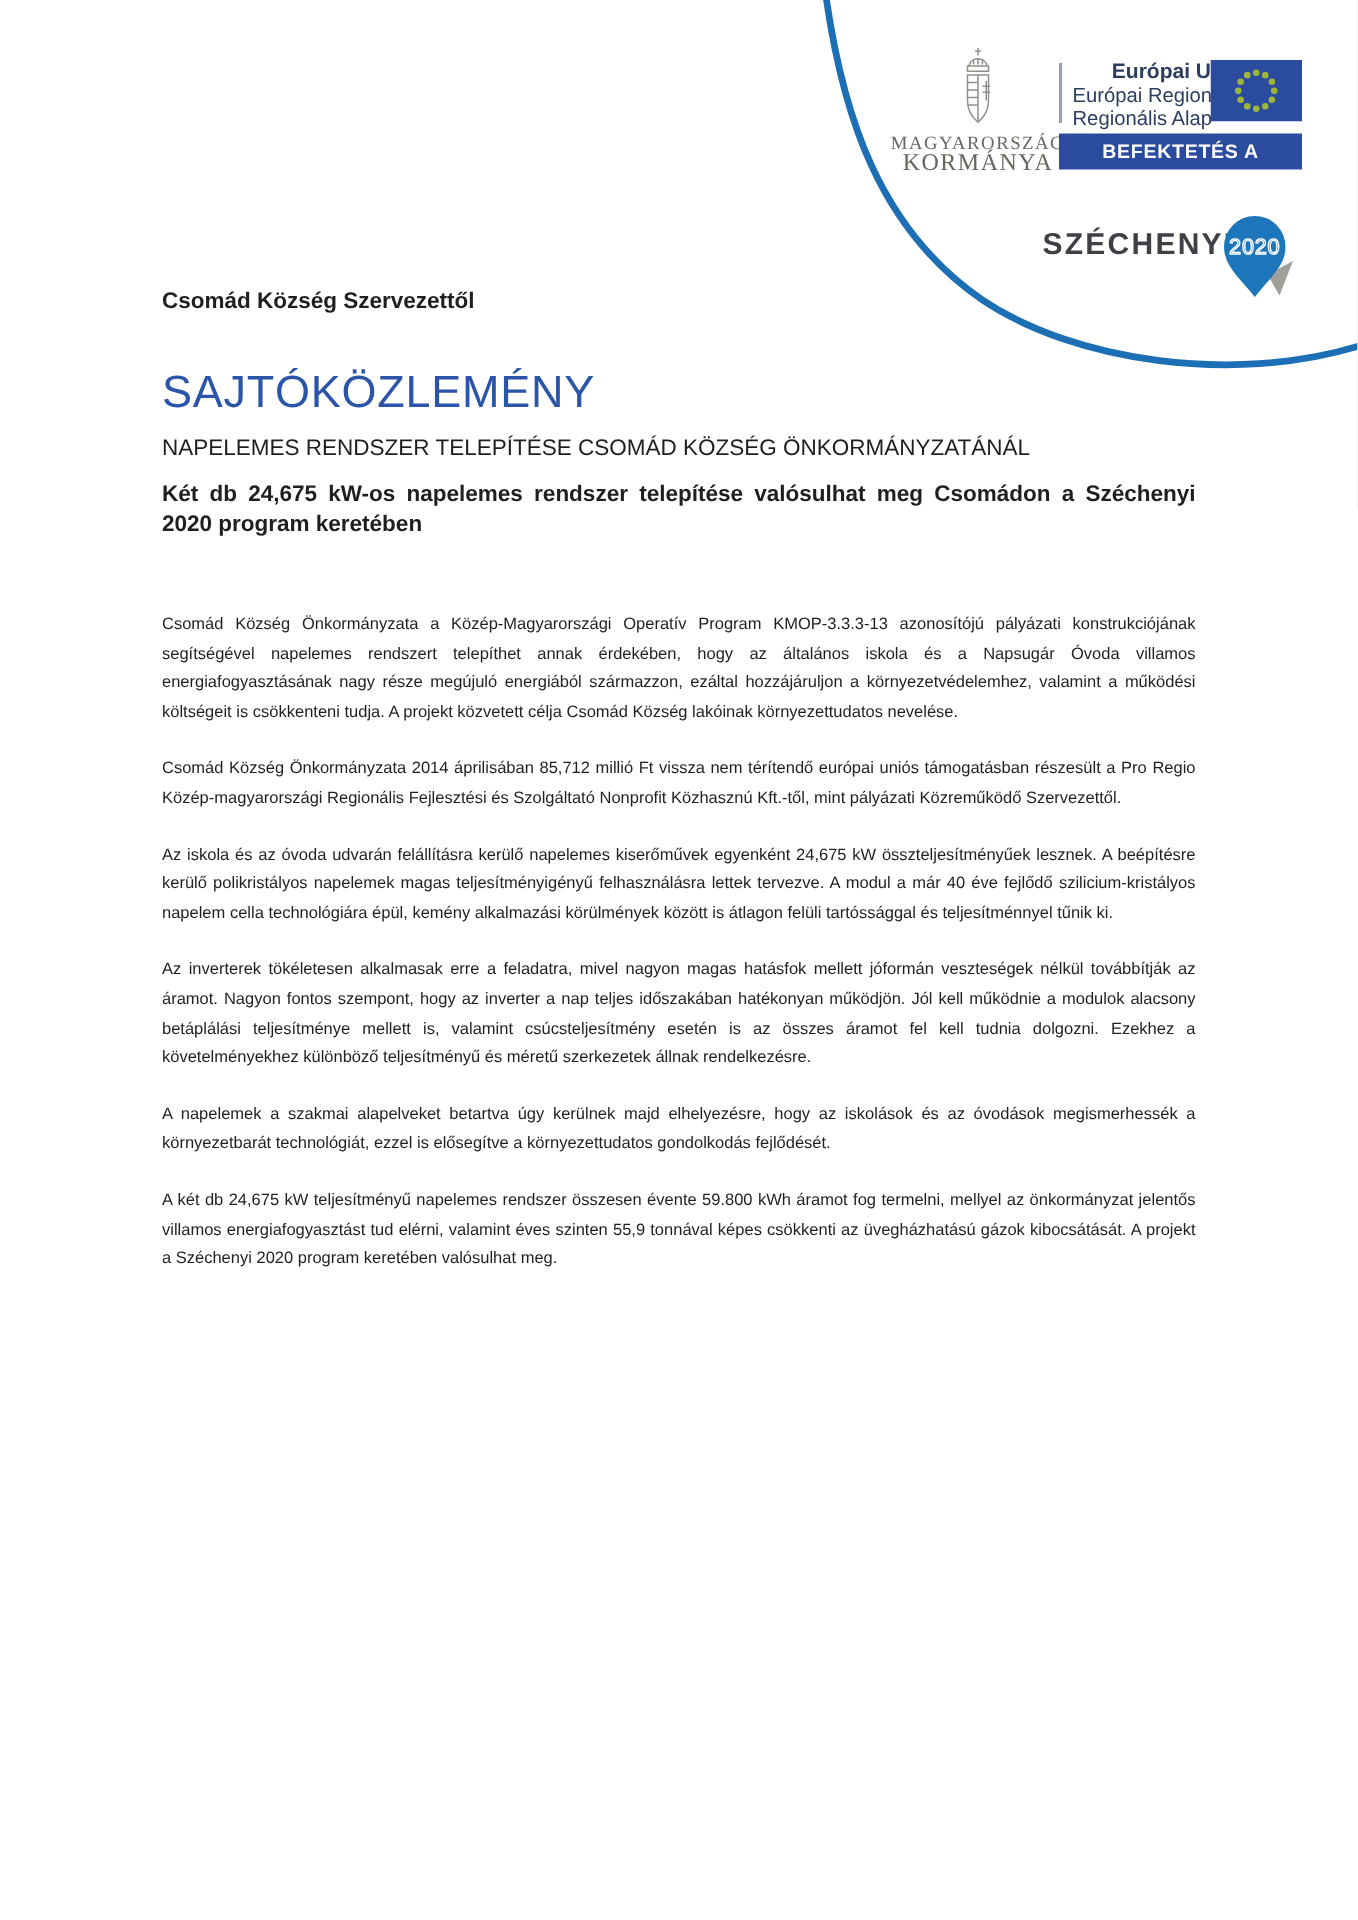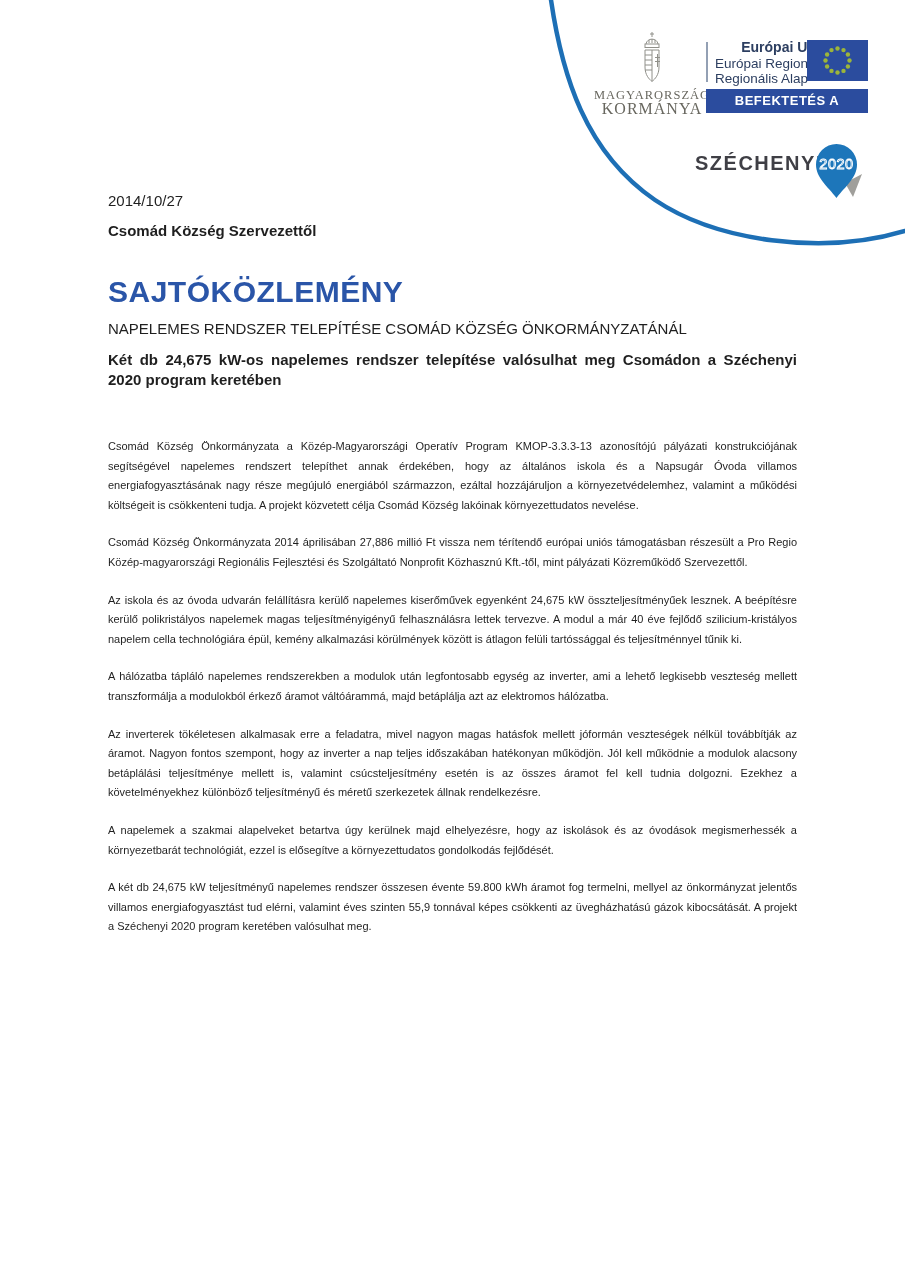--- a/index.html
+++ b/index.html
@@ -34,21 +34,21 @@
   .szechenyi-word{
     position:absolute;left:695px;top:152px;
     font-size:20px;font-weight:bold;letter-spacing:1.5px;color:#3f3f45;
   }
   .pin-svg{position:absolute;left:812px;top:139px;width:54px;height:62px;}
   
   .content{position:absolute;left:108px;top:192px;width:689px;}
   .doc-date{font-size:15px;margin:0 0 13px 0;}
   .doc-org{font-size:15px;font-weight:bold;margin:0 0 37px 0;}
   .doc-title{
-    font-size:30px;font-weight:bold;color:#2a55a8;
+    font-size:30px;font-weight:normal;color:#2a55a8;
     letter-spacing:.5px;margin:0 0 12px 0;line-height:32px;
   }
   .doc-subtitle{font-size:15px;font-weight:normal;margin:0 0 13px 0;}
   .doc-lead{
     font-size:15px;font-weight:bold;text-align:justify;
     line-height:20px;margin:0 0 47px 0;
   }
   .content p.body-par{
     font-size:11px;line-height:19.6px;text-align:justify;
     margin:0 0 18px 0;
@@ -109,28 +109,26 @@
   <div class="invest-banner">BEFEKTETÉS A JÖVŐBE</div>
 
   <div class="szechenyi-word">SZÉCHENYI</div>
   <svg class="pin-svg" viewBox="0 0 54 62" xmlns="http://www.w3.org/2000/svg" aria-hidden="true">
     <polygon points="33,44 50,35 41,58" fill="#a09f9b"></polygon>
     <path d="M24.5,59 C15.5,47 4,39 4,25.5 A20.5,20.5 0 1 1 45,25.5 C45,39 33.5,47 24.5,59 Z" fill="#1d76ba"></path>
     <text x="24.5" y="30" text-anchor="middle" font-family="Liberation Sans, sans-serif" font-size="14.5" fill="none" stroke="#ffffff" stroke-width="0.9" letter-spacing="0.5">2020</text>
   </svg>
 
   <div class="content">
-    <p class="doc-date">2014/10/27</p>
     <p class="doc-org">Csomád Község Szervezettől</p>
     <h1 class="doc-title">SAJTÓKÖZLEMÉNY</h1>
     <h2 class="doc-subtitle">NAPELEMES RENDSZER TELEPÍTÉSE CSOMÁD KÖZSÉG ÖNKORMÁNYZATÁNÁL</h2>
     <p class="doc-lead">Két db 24,675 kW-os napelemes rendszer telepítése valósulhat meg Csomádon a Széchenyi 2020 program keretében</p>
 
     <p class="body-par">Csomád Község Önkormányzata a Közép-Magyarországi Operatív Program KMOP-3.3.3-13 azonosítójú pályázati konstrukciójának segítségével napelemes rendszert telepíthet annak érdekében, hogy az általános iskola és a Napsugár Óvoda villamos energiafogyasztásának nagy része megújuló energiából származzon, ezáltal hozzájáruljon a környezetvédelemhez, valamint a működési költségeit is csökkenteni tudja. A projekt közvetett célja Csomád Község lakóinak környezettudatos nevelése.</p>
-    <p class="body-par">Csomád Község Önkormányzata 2014 áprilisában 27,886 millió Ft vissza nem térítendő európai uniós támogatásban részesült a Pro Regio Közép-magyarországi Regionális Fejlesztési és Szolgáltató Nonprofit Közhasznú Kft.-től, mint pályázati Közreműködő Szervezettől.</p>
+    <p class="body-par">Csomád Község Önkormányzata 2014 áprilisában 85,712 millió Ft vissza nem térítendő európai uniós támogatásban részesült a Pro Regio Közép-magyarországi Regionális Fejlesztési és Szolgáltató Nonprofit Közhasznú Kft.-től, mint pályázati Közreműködő Szervezettől.</p>
     <p class="body-par">Az iskola és az óvoda udvarán felállításra kerülő napelemes kiserőművek egyenként 24,675 kW összteljesítményűek lesznek. A beépítésre kerülő polikristályos napelemek magas teljesítményigényű felhasználásra lettek tervezve. A modul a már 40 éve fejlődő szilicium-kristályos napelem cella technológiára épül, kemény alkalmazási körülmények között is átlagon felüli tartóssággal és teljesítménnyel tűnik ki.</p>
-    <p class="body-par">A hálózatba tápláló napelemes rendszerekben a modulok után legfontosabb egység az inverter, ami a lehető legkisebb veszteség mellett transzformálja a modulokból érkező áramot váltóárammá, majd betáplálja azt az elektromos hálózatba.</p>
     <p class="body-par">Az inverterek tökéletesen alkalmasak erre a feladatra, mivel nagyon magas hatásfok mellett jóformán veszteségek nélkül továbbítják az áramot. Nagyon fontos szempont, hogy az inverter a nap teljes időszakában hatékonyan működjön. Jól kell működnie a modulok alacsony betáplálási teljesítménye mellett is, valamint csúcsteljesítmény esetén is az összes áramot fel kell tudnia dolgozni. Ezekhez a követelményekhez különböző teljesítményű és méretű szerkezetek állnak rendelkezésre.</p>
     <p class="body-par">A napelemek a szakmai alapelveket betartva úgy kerülnek majd elhelyezésre, hogy az iskolások és az óvodások megismerhessék a környezetbarát technológiát, ezzel is elősegítve a környezettudatos gondolkodás fejlődését.</p>
     <p class="body-par">A két db 24,675 kW teljesítményű napelemes rendszer összesen évente 59.800 kWh áramot fog termelni, mellyel az önkormányzat jelentős villamos energiafogyasztást tud elérni, valamint éves szinten 55,9 tonnával képes csökkenti az üvegházhatású gázok kibocsátását. A projekt a Széchenyi 2020 program keretében valósulhat meg.</p>
   </div>
 
 </div>
 
 </body></html>

